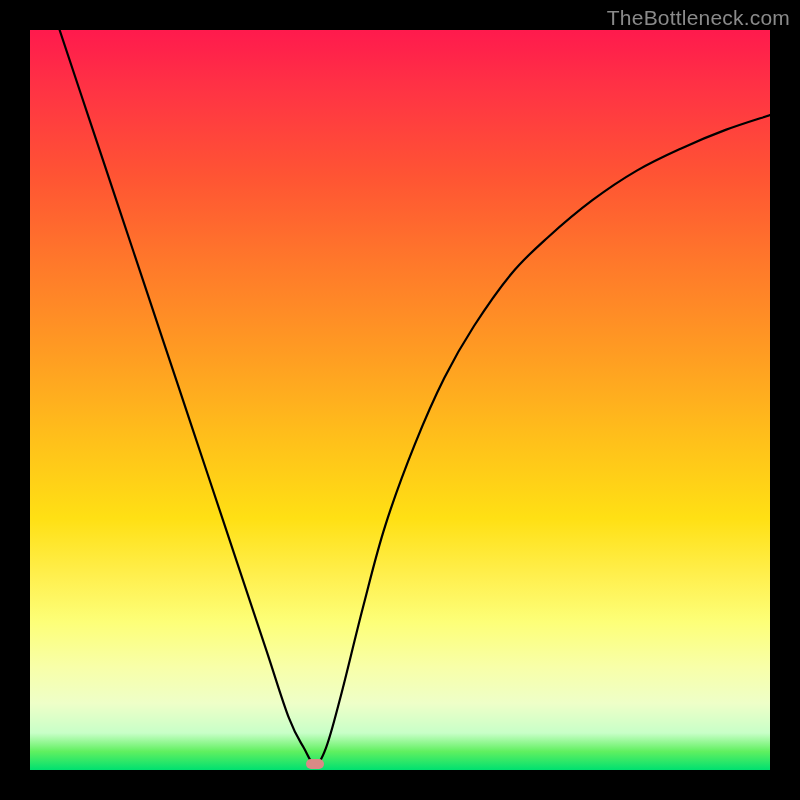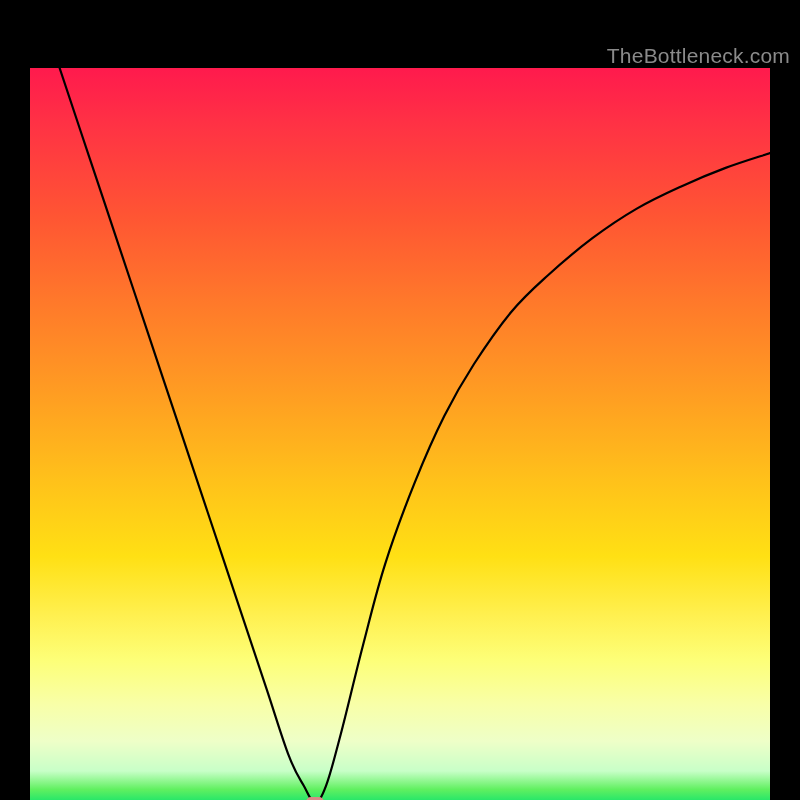--- a/index.html
+++ b/index.html
@@ -9,21 +9,20 @@
     height: 800px;
     background: #000;
     font-family: Arial, Helvetica, sans-serif;
     overflow: hidden;
   }
   .frame {
     position: relative;
     width: 800px;
     height: 704px;
     background: #000;
-    margin-top: 38px;
   }
   .plot {
     position: absolute;
     left: 30px;
     top: 30px;
     width: 740px;
     height: 740px;
     background: linear-gradient(to bottom,
       #ff1a4d 0%,
       #ff3344 8%,

